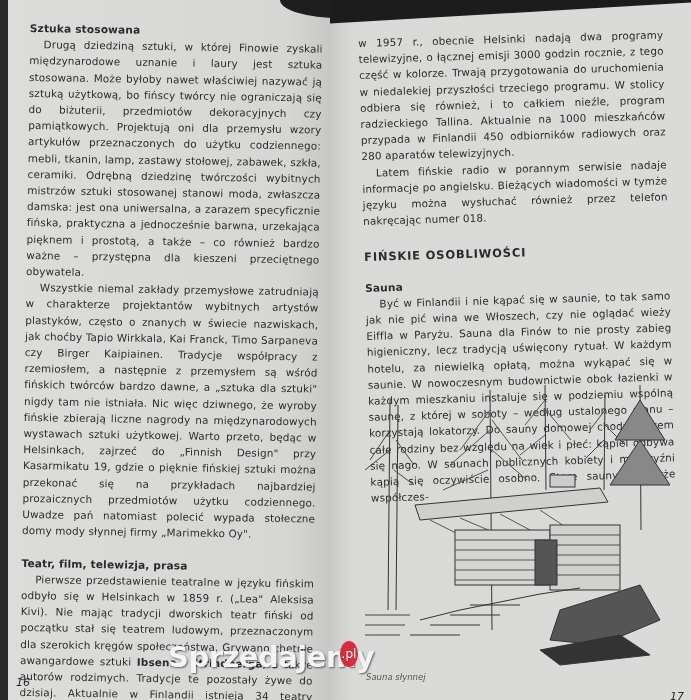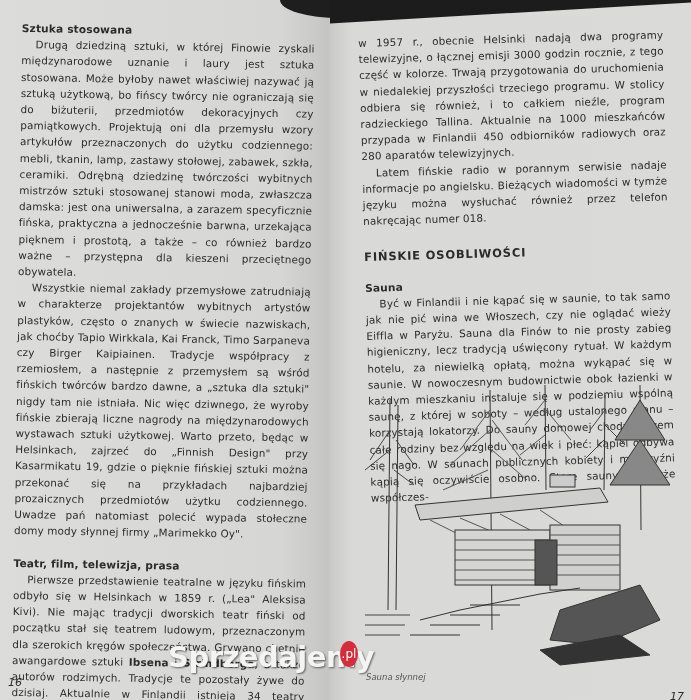--- a/index.html
+++ b/index.html
@@ -1,19 +1,19 @@
 <!DOCTYPE html>
 <html><head>
 <meta charset="utf-8">
 <style>
   html,body{margin:0;padding:0;}
   body{width:691px;height:700px;overflow:hidden;background:#2a2a2a;position:relative;font-family:"DejaVu Sans",sans-serif;}
   .spread{position:absolute;left:0;top:0;width:691px;height:700px;}
   .page{position:absolute;top:0;height:700px;background:#d9d9d7;overflow:hidden;color:#2b2b2b;}
-  .page.left{left:0;width:330px;background:linear-gradient(90deg,#dcdcda 0%,#d6d6d4 85%,#c4c4c2 100%);}
+  .page.left{left:8px;width:330px;background:linear-gradient(90deg,#dcdcda 0%,#d6d6d4 85%,#c4c4c2 100%);}
   .page.right{left:330px;width:361px;background:linear-gradient(90deg,#c9c9c7 0%,#d9d9d7 6%,#dadad8 100%);}
   .topshadow{position:absolute;left:0;top:0;width:691px;height:28px;pointer-events:none;}
   .topshadow .l{position:absolute;left:280px;top:0;width:60px;height:18px;background:#1e1e1e;border-bottom-left-radius:60px 18px;}
   .topshadow .r{position:absolute;left:330px;top:0;width:361px;height:26px;background:#1c1c1c;clip-path:polygon(0 0,100% 0,100% 10%,0 90%);}
   .col{position:absolute;font-size:10.4px;line-height:16.2px;letter-spacing:0.15px;}
   .left .col{left:22px;top:20px;width:293px;transform:rotate(0.9deg);transform-origin:0 0;}
   .right .col{left:28px;top:35px;width:305px;transform:rotate(-1.6deg);transform-origin:0 0;}
   .h{font-weight:bold;font-size:10.6px;margin:0;}
   .bighead{font-weight:bold;font-size:11.5px;letter-spacing:0.8px;margin:20px 0 14px 0;}
   p{margin:0;text-align:justify;text-indent:14px;}

